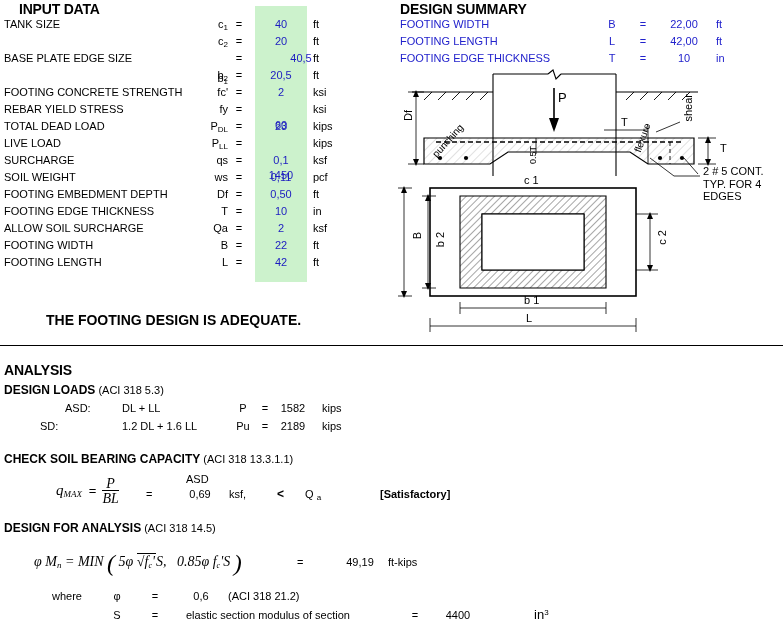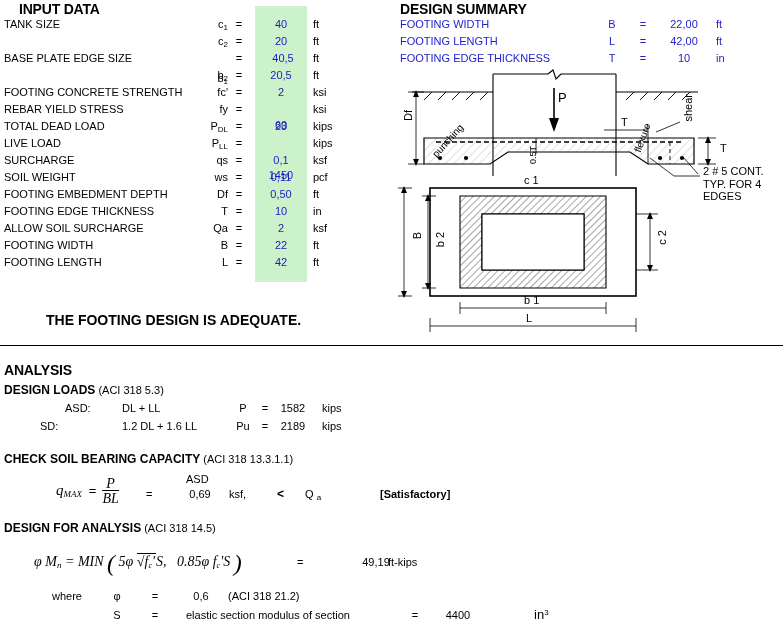--- a/index.html
+++ b/index.html
@@ -54,21 +54,21 @@
     <span class="abs lbl" style="left:4px;top:2px;"></span>
     <span class="abs sym" style="left:200px;top:2px;width:28px;">c<sub>2</sub></span>
     <span class="abs eq" style="left:232px;top:2px;width:14px;">=</span>
     <span class="abs val" style="left:255px;top:2px;width:52px;">20</span>
     <span class="abs unit" style="left:313px;top:2px;">ft</span>
   </div>
   <div style="position:relative;height:17px;">
     <span class="abs lbl" style="left:4px;top:2px;">BASE PLATE EDGE SIZE</span>
     <span class="abs sym" style="left:200px;top:2px;width:28px;margin-top:20px;">b<sub>1</sub></span>
     <span class="abs eq" style="left:232px;top:2px;width:14px;">=</span>
-    <span class="abs val" style="left:245px;top:2px;width:76px;">40,5</span>
+    <span class="abs val" style="left:263px;top:2px;width:76px;">40,5</span>
     <span class="abs unit" style="left:313px;top:2px;">ft</span>
   </div>
   <div style="position:relative;height:17px;">
     <span class="abs lbl" style="left:4px;top:2px;"></span>
     <span class="abs sym" style="left:200px;top:2px;width:28px;">b<sub>2</sub></span>
     <span class="abs eq" style="left:232px;top:2px;width:14px;">=</span>
     <span class="abs val" style="left:255px;top:2px;width:52px;">20,5</span>
     <span class="abs unit" style="left:313px;top:2px;">ft</span>
   </div>
   <div style="position:relative;height:17px;">
@@ -373,21 +373,21 @@
   <span>φ M<sub style="font-size:9px;">n</sub></span>
   <span> = </span>
   <span style="font-style:italic;">MIN</span>
   <span style="font-size:24px;vertical-align:-5px;">(</span>
   <span>5φ
     <span style="border-top:1px solid #000;padding:0 1px 0 0;">√<span style="border-top:1px solid #000;">f<sub style="font-size:8px;">c</sub>'</span></span>S,</span>
   <span>&nbsp; 0.85φ f<sub style="font-size:8px;">c</sub>'S</span>
   <span style="font-size:24px;vertical-align:-5px;">)</span>
 </div>
 <span class="abs" style="left:297px;top:556px;">=</span>
-<span class="abs" style="left:340px;top:556px;width:40px;text-align:center;margin-left:16px;">49,19</span>
+<span class="abs" style="left:340px;top:556px;width:40px;text-align:center;">49,19</span>
 <span class="abs" style="left:388px;top:556px;">ft-kips</span>
 
 <span class="abs" style="left:52px;top:590px;">where</span>
 <span class="abs" style="left:108px;top:590px;width:18px;text-align:center;">φ</span>
 <span class="abs" style="left:148px;top:590px;width:14px;text-align:center;">=</span>
 <span class="abs" style="left:186px;top:590px;width:30px;text-align:center;">0,6</span>
 <span class="abs" style="left:228px;top:590px;">(ACI 318 21.2)</span>
 
 <span class="abs" style="left:108px;top:609px;width:18px;text-align:center;">S</span>
 <span class="abs" style="left:148px;top:609px;width:14px;text-align:center;">=</span>

